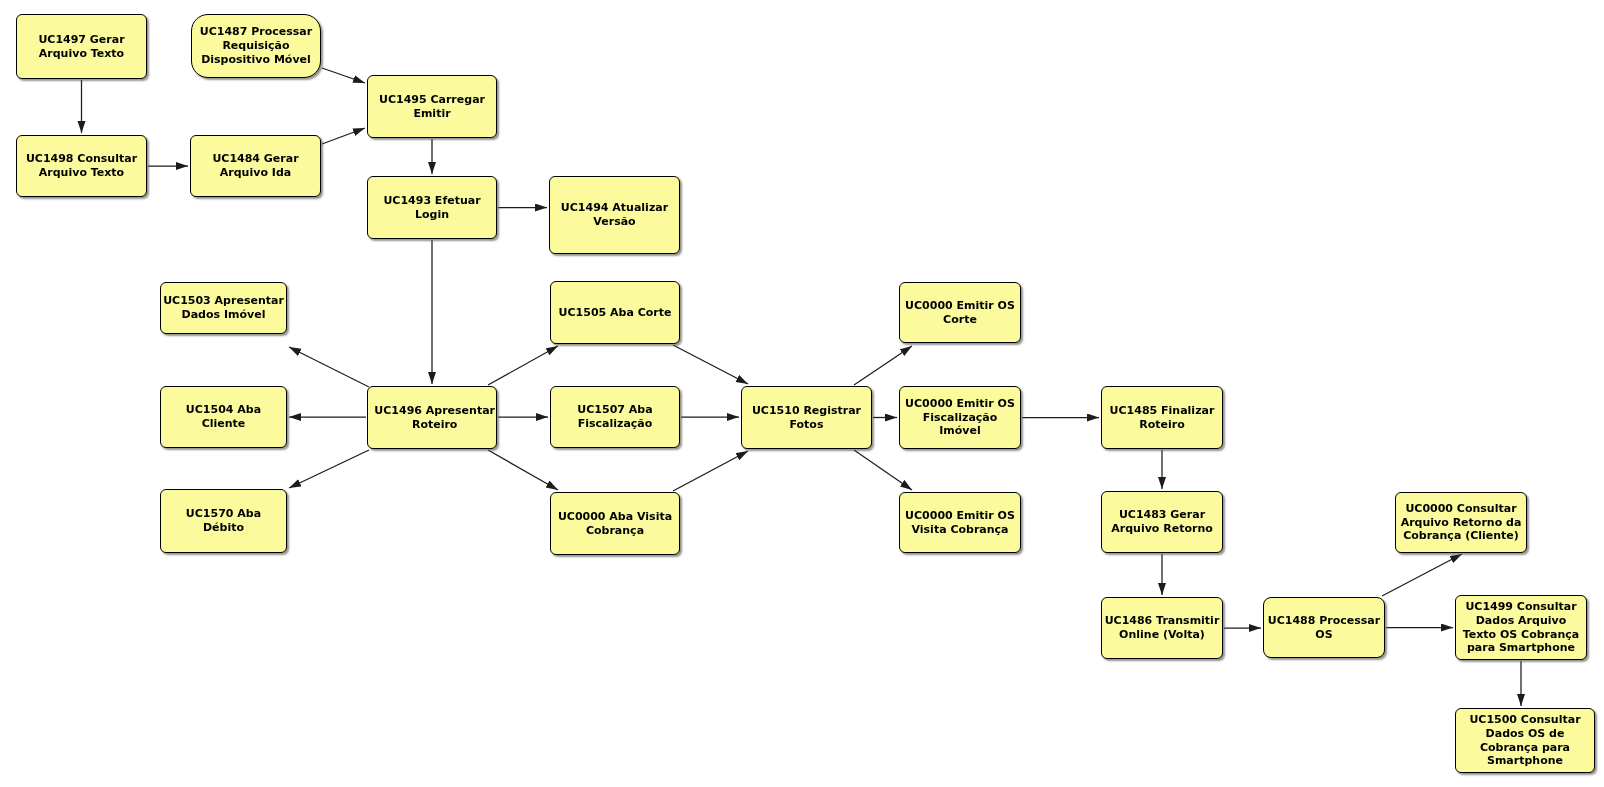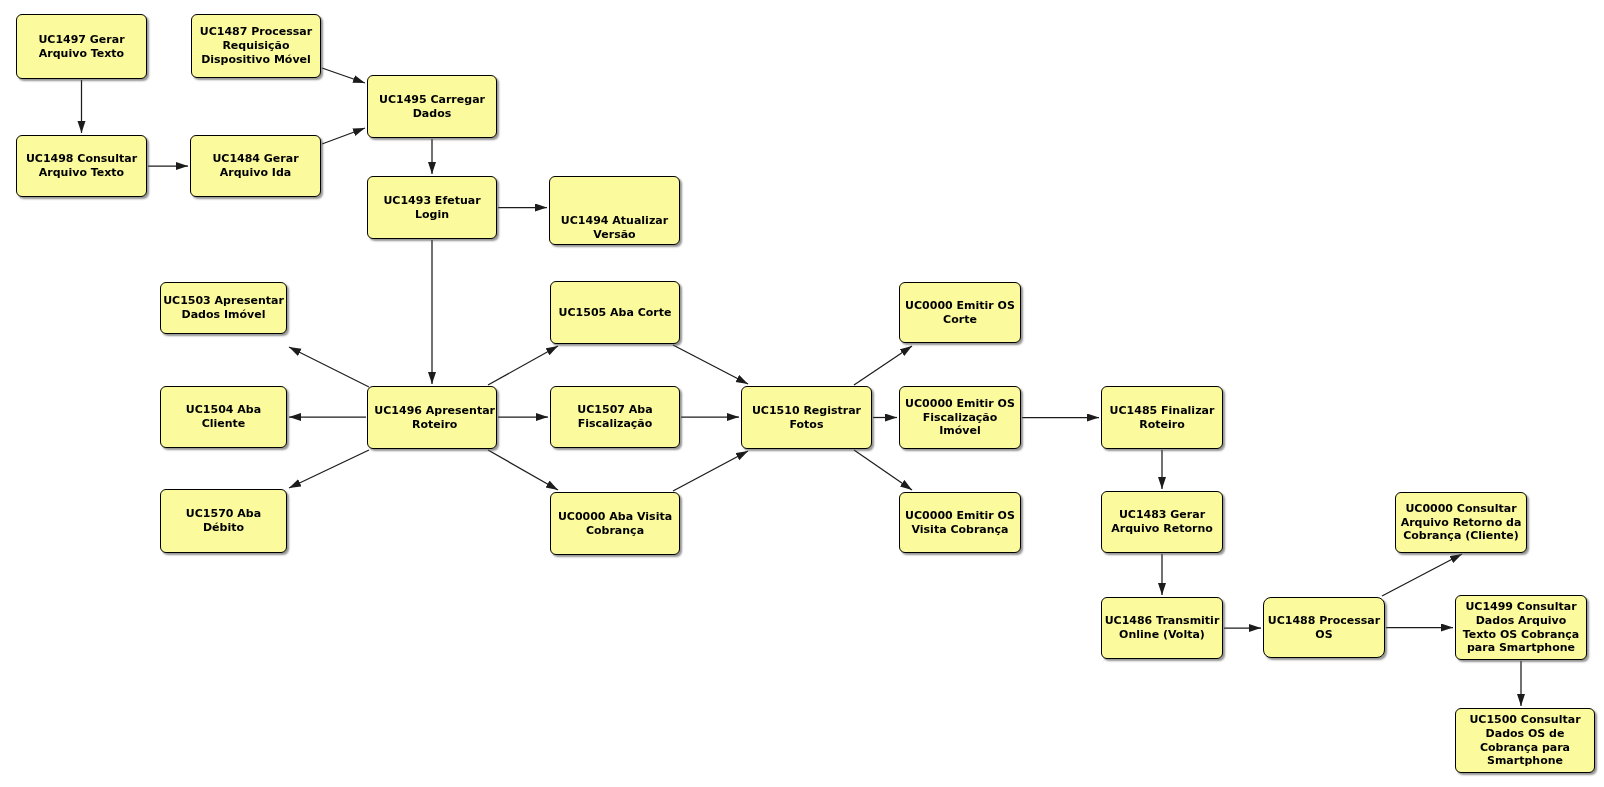--- a/index.html
+++ b/index.html
@@ -85,42 +85,42 @@
         <line class="edge-line" x1="1382" y1="596" x2="1462" y2="554" marker-end="url(#arrowhead)"></line>
         <line class="edge-line" x1="1386" y1="627.5" x2="1453" y2="627.5" marker-end="url(#arrowhead)"></line>
         <line class="edge-line" x1="1521" y1="661" x2="1521" y2="706" marker-end="url(#arrowhead)"></line>
       </g>
   </svg>
   <div id="nodes-layer">
       <div class="uc-node" style="left: 16px; top: 14px; width: 131px; height: 65px;">
         <span class="uc-label">UC1497 Gerar
 Arquivo Texto</span>
       </div>
-      <div class="uc-node" style="left: 191px; top: 14px; width: 130px; height: 64px;">
+      <div class="uc-node" style="left: 191px; top: 14px; width: 130px; height: 64px; border-radius: 17px;">
         <span class="uc-label">UC1487 Processar
 Requisição
 Dispositivo Móvel</span>
       </div>
       <div class="uc-node" style="left: 367px; top: 75px; width: 130px; height: 63px;">
         <span class="uc-label">UC1495 Carregar
-Dados</span>
+Emitir</span>
       </div>
       <div class="uc-node" style="left: 16px; top: 135px; width: 131px; height: 62px;">
         <span class="uc-label">UC1498 Consultar
 Arquivo Texto</span>
       </div>
       <div class="uc-node" style="left: 190px; top: 135px; width: 131px; height: 62px;">
         <span class="uc-label">UC1484 Gerar
 Arquivo Ida</span>
       </div>
       <div class="uc-node" style="left: 367px; top: 176px; width: 130px; height: 63px;">
         <span class="uc-label">UC1493 Efetuar
 Login</span>
       </div>
-      <div class="uc-node" style="left: 549px; top: 176px; width: 131px; height: 69px; align-items: flex-end;">
+      <div class="uc-node" style="left: 549px; top: 176px; width: 131px; height: 78px;">
         <span class="uc-label">UC1494 Atualizar
 Versão</span>
       </div>
       <div class="uc-node" style="left: 160px; top: 282px; width: 127px; height: 52px;">
         <span class="uc-label">UC1503 Apresentar
 Dados Imóvel</span>
       </div>
       <div class="uc-node" style="left: 160px; top: 386px; width: 127px; height: 62px;">
         <span class="uc-label">UC1504 Aba
 Cliente</span>

